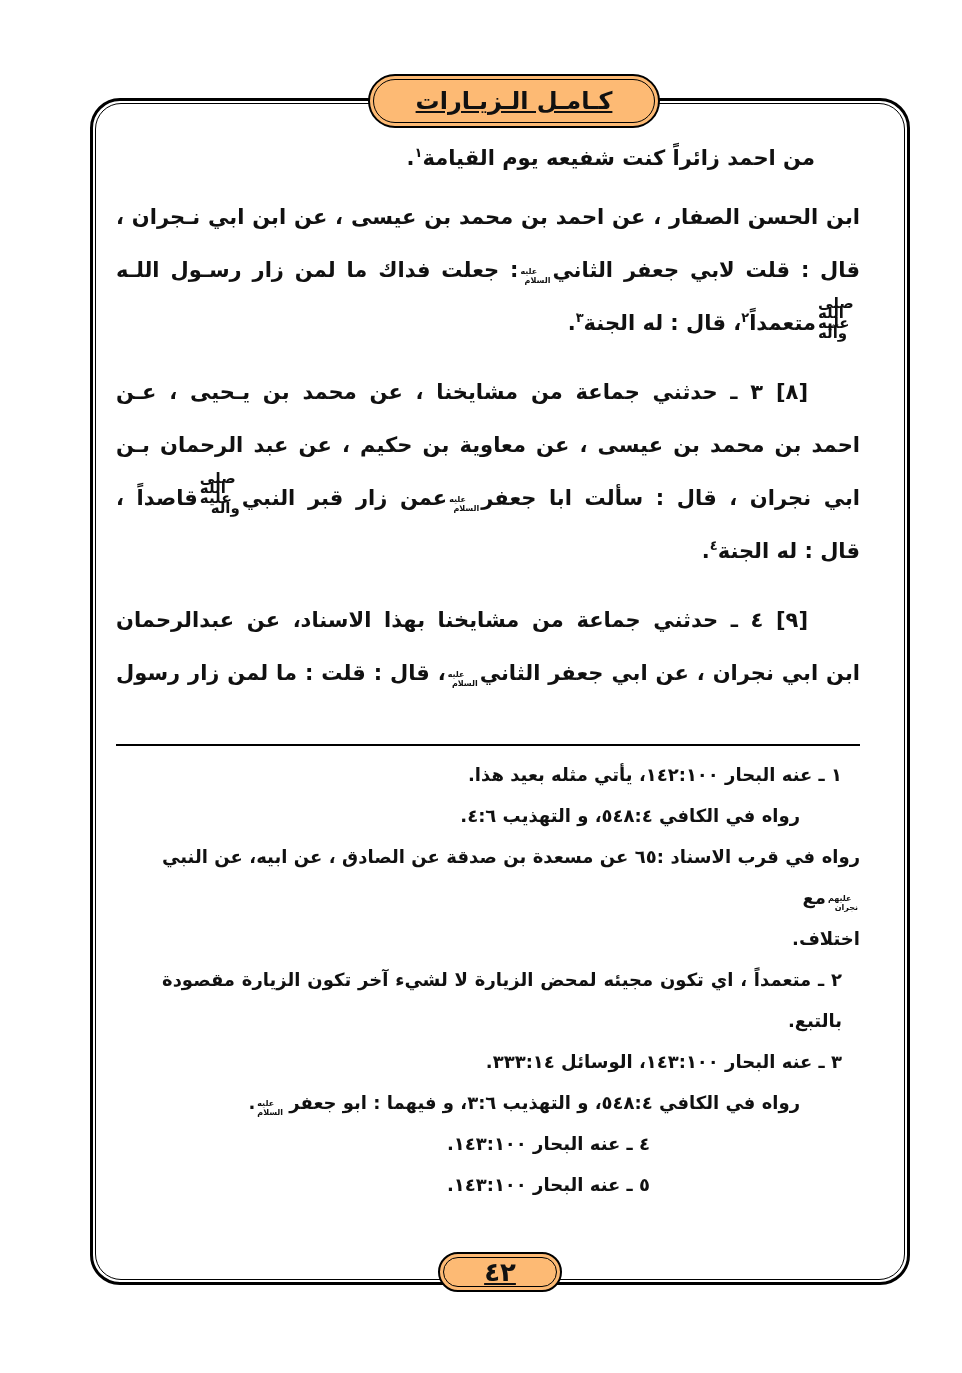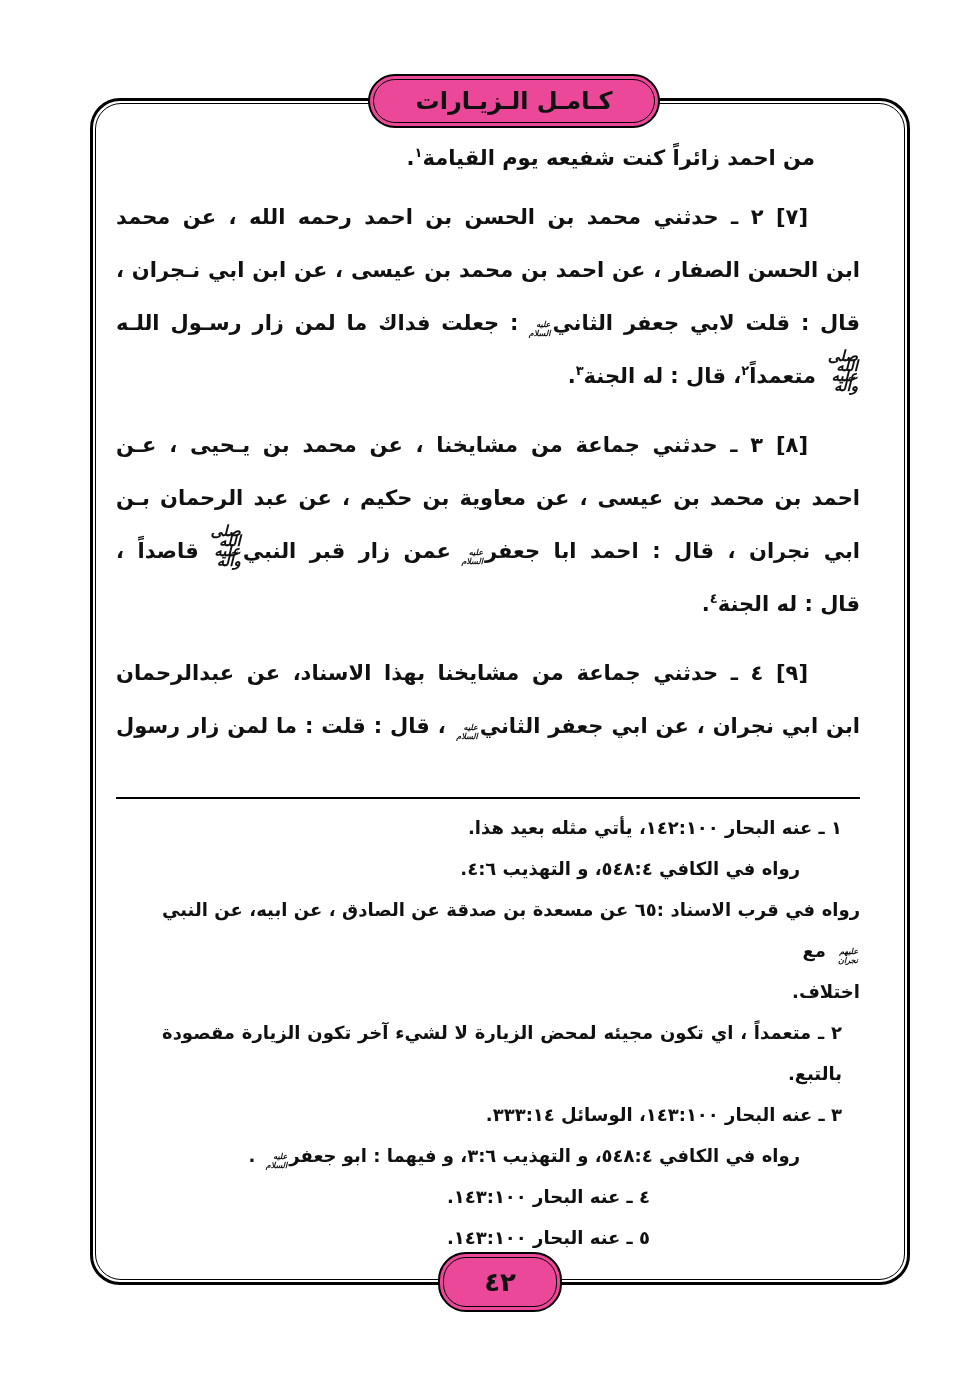--- a/index.html
+++ b/index.html
@@ -30,28 +30,29 @@
   }
   .frame-inner {
     position: absolute;
     inset: 2px;
     border: 1px solid #000;
     border-radius: 26px;
   }
   
   .pill {
     position: absolute;
-    background: #ec4899;
+    background: #fdba74;
     border: 2px solid #000;
     border-radius: 28px;
     box-sizing: border-box;
     display: flex;
     align-items: center;
     justify-content: center;
     z-index: 3;
+    text-decoration: underline;
   }
   .pill::after {
     content: "";
     position: absolute;
     inset: 3px;
     border: 1px solid #000;
     border-radius: 23px;
     pointer-events: none;
   }
   .header-pill {
@@ -59,21 +60,21 @@
     top: 74px;
     width: 292px;
     height: 54px;
     font-size: 24px;
     font-weight: bold;
   }
   .page-pill {
     left: 438px;
     top: 1252px;
     width: 124px;
-    height: 60px;
+    height: 40px;
     font-size: 26px;
     font-weight: bold;
   }
   
   .content {
     position: absolute;
     left: 116px;
     top: 132px;
     width: 744px;
     direction: rtl;
@@ -102,26 +103,25 @@
   .mt6  { margin-top: 6px; }
   .mt16 { margin-top: 16px; }
   sup.ref {
     font-size: 13px;
     font-weight: bold;
     vertical-align: super;
     line-height: 0;
   }
   .hon {
     display: inline-block;
-    text-align: right;
+    text-align: left;
     font-weight: bold;
     white-space: normal;
     margin: 0 2px;
     vertical-align: -8px;
-    font-style: italic;
   }
   .hon-s { width: 40px; font-size: 15px; line-height: 10px; }
   .hon-a { width: 30px; font-size: 8px; line-height: 9px;  vertical-align: -6px; }
   .separator {
     border-top: 2px solid #000;
     width: 100%;
     margin-top: 44px;
     margin-bottom: 8px;
   }
 </style>
@@ -138,35 +138,34 @@
     <span>كـامـل الـزيـارات</span>
   </div>
 
   <div class="content">
 
     <div class="b i45">
       <span>من احمد زائراً كنت شفيعه يوم القيامة</span><sup class="ref">١</sup><span>.</span>
     </div>
 
     <div class="mt6">
-      <div class="b j i52">[٧] ٢ ـ حدثني محمد بن الحسن بن احمد رحمه الله ، عن محمد</div>
       <div class="b j">ابن الحسن الصفار ، عن احمد بن محمد بن عيسى ، عن ابن ابي نـجران ،</div>
       <div class="b j">
         <span>قال : قلت لابي جعفر الثاني</span><span class="hon hon-a">عليه السلام</span><span>: جعلت فداك ما لمن زار رسـول اللـه</span>
       </div>
       <div class="b">
         <span class="hon hon-s">صلى الله عليه وآله</span><span>متعمداً</span><sup class="ref">٢</sup><span>، قال : له الجنة</span><sup class="ref">٣</sup><span>.</span>
       </div>
     </div>
 
     <div class="mt16">
       <div class="b j i52">[٨] ٣ ـ حدثني جماعة من مشايخنا ، عن محمد بن يـحيى ، عـن</div>
       <div class="b j">احمد بن محمد بن عيسى ، عن معاوية بن حكيم ، عن عبد الرحمان بـن</div>
       <div class="b j">
-        <span>ابي نجران ، قال : احمد ابا جعفر</span><span class="hon hon-a">عليه السلام</span><span>عمن زار قبر النبي</span><span class="hon hon-s">صلى الله عليه وآله</span><span>قاصداً ،</span>
+        <span>ابي نجران ، قال : سألت ابا جعفر</span><span class="hon hon-a">عليه السلام</span><span>عمن زار قبر النبي</span><span class="hon hon-s">صلى الله عليه وآله</span><span>قاصداً ،</span>
       </div>
       <div class="b">
         <span>قال : له الجنة</span><sup class="ref">٤</sup><span>.</span>
       </div>
     </div>
 
     <div class="mt16">
       <div class="b j i52">[٩] ٤ ـ حدثني جماعة من مشايخنا بهذا الاسناد، عن عبدالرحمان</div>
       <div class="b j">
         <span>ابن ابي نجران ، عن ابي جعفر الثاني</span><span class="hon hon-a">عليه السلام</span><span>، قال : قلت : ما لمن زار رسول</span>

